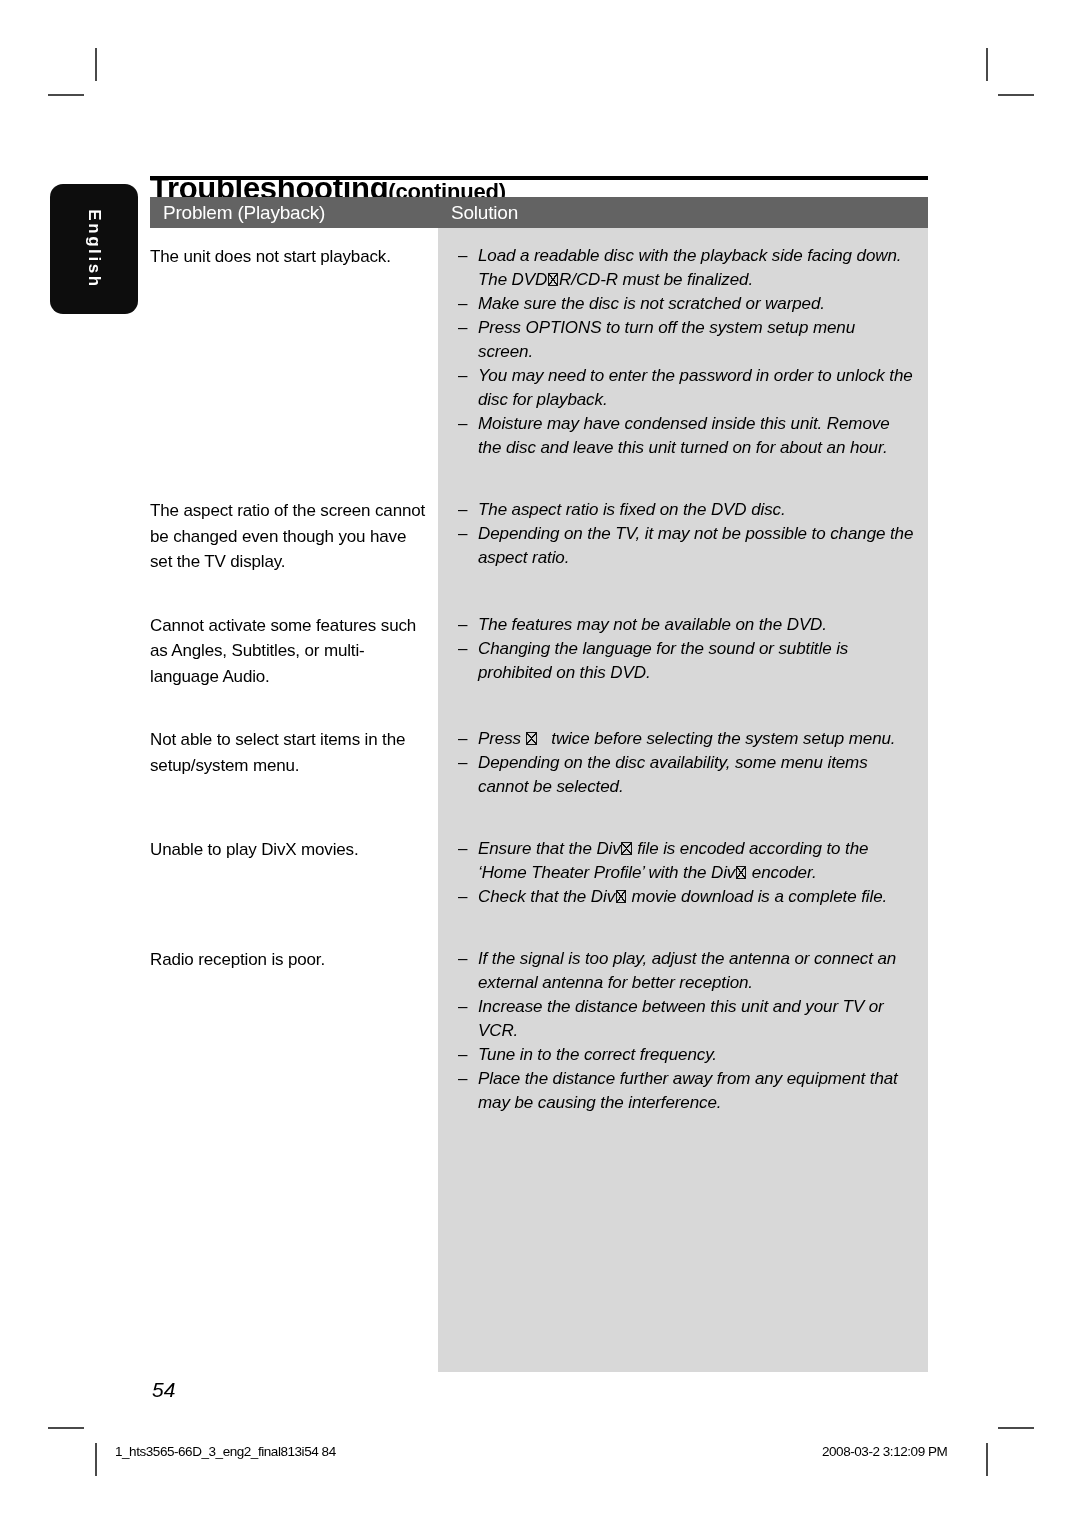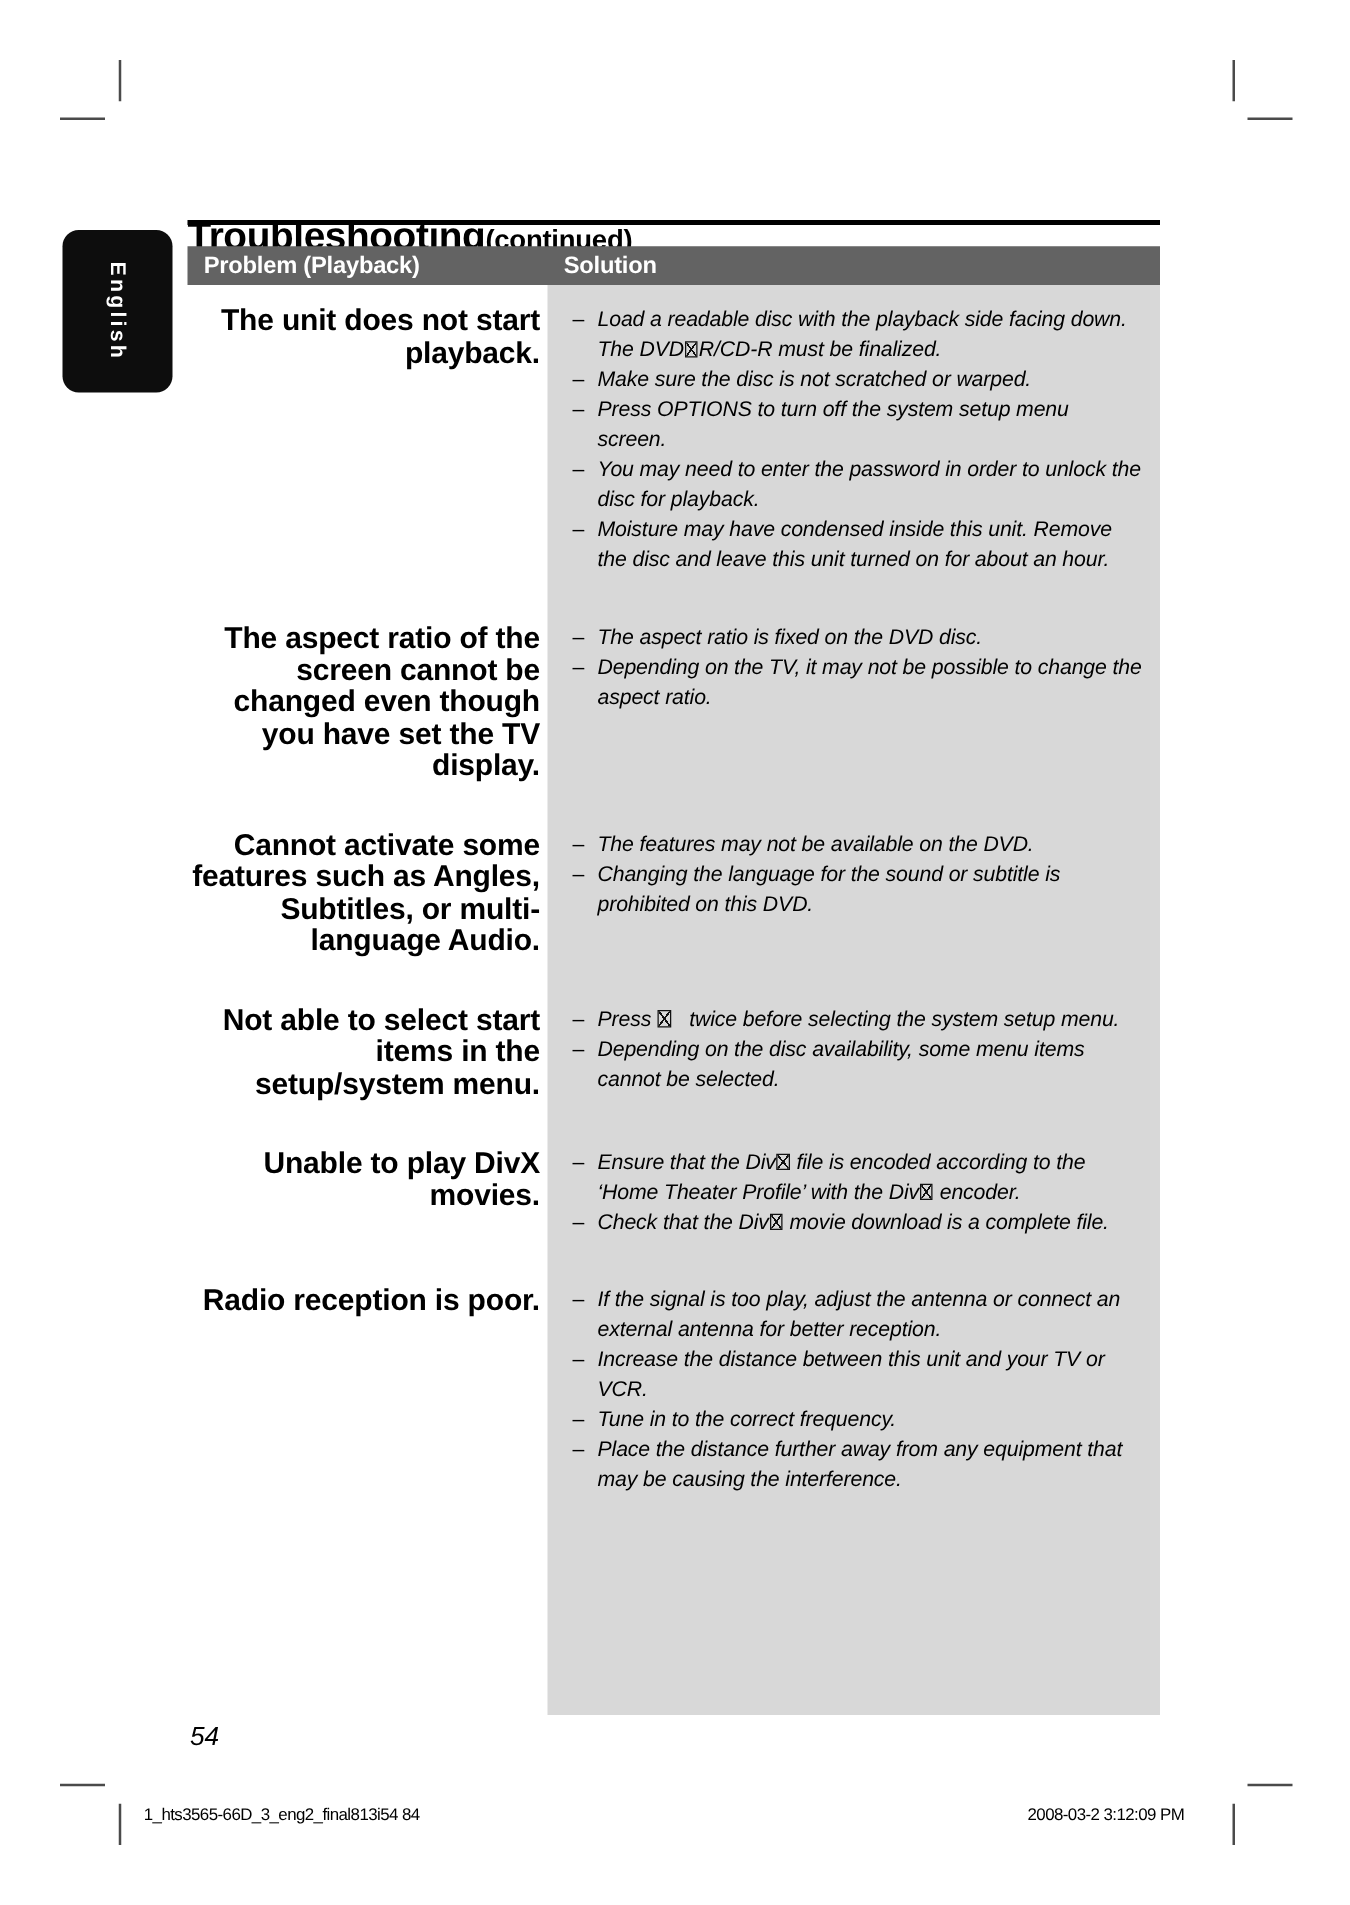--- a/index.html
+++ b/index.html
@@ -94,21 +94,21 @@
   }
   .thead {
     display: flex;
     height: 31px;
     background: #636363;
     align-items: center;
   }
   .th {
     color: #ffffff;
     font-size: 19px;
-    font-weight: bold;
+    font-weight: normal;
     letter-spacing: -0.2px;
   }
   .th-problem { width: 288px; padding-left: 13px; box-sizing: border-box; }
   .th-solution { padding-left: 13px; }
 
   .solution-bg {
     position: absolute;
     left: 438px;
     top: 228px;
     width: 490px;
@@ -123,25 +123,24 @@
     width: 778px;
   }
   .row {
     display: flex;
     align-items: flex-start;
   }
   .cell-problem {
     width: 288px;
     box-sizing: border-box;
     padding: 16px 6px 0 0;
-    font-size: 24px;
-    font-weight: bold;
+    font-size: 17px;
+    font-weight: normal;
     line-height: 25.5px;
     letter-spacing: -0.15px;
-    text-align: right;
   }
   .cell-solution {
     width: 490px;
     box-sizing: border-box;
     padding: 16px 14px 0 20px;
     font-size: 17px;
     font-style: italic;
     line-height: 24px;
     letter-spacing: -0.1px;
   }

